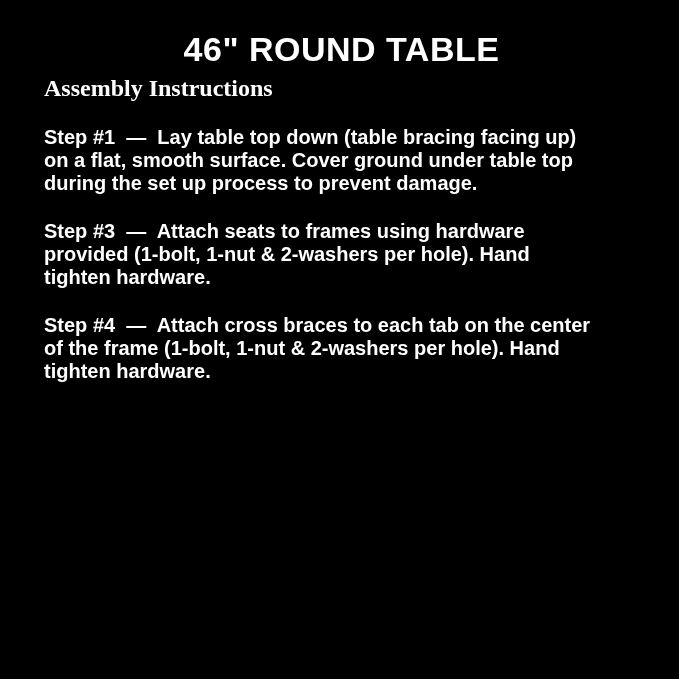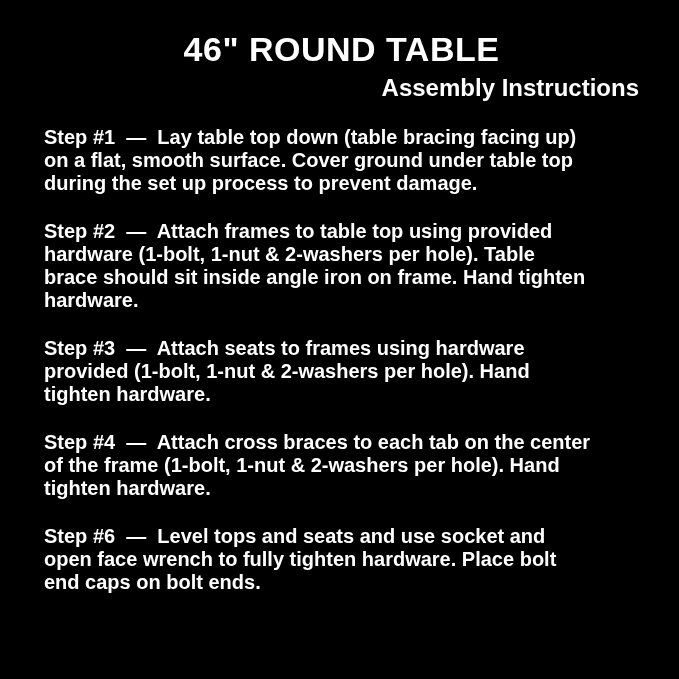--- a/index.html
+++ b/index.html
@@ -24,45 +24,39 @@
   .page-title {
     font-size: 34px;
     line-height: 38px;
     text-align: center;
     margin: 0 0 6px 0;
     letter-spacing: 0.5px;
   }
   .page-subtitle {
     font-size: 24px;
     line-height: 28px;
-    text-align: right;
+    text-align: left;
     margin: 0 0 24px 0;
+    font-family: Liberation Serif, serif;
   }
   .step {
     font-size: 20px;
     line-height: 23px;
     margin: 8px 0 25px 0;
     white-space: pre-wrap;
   }
 </style>
 </head>
 <body>
 
 <div class="card">
   <h1 class="page-title">46" ROUND TABLE</h1>
   <h2 class="page-subtitle">Assembly Instructions</h2>
   <p class="step">Step #1  —  Lay table top down (table bracing facing up)
 on a flat, smooth surface. Cover ground under table top
 during the set up process to prevent damage.</p>
-  <p class="step">Step #2  —  Attach frames to table top using provided
-hardware (1-bolt, 1-nut &amp; 2-washers per hole). Table
-brace should sit inside angle iron on frame. Hand tighten
-hardware.</p>
   <p class="step">Step #3  —  Attach seats to frames using hardware
 provided (1-bolt, 1-nut &amp; 2-washers per hole). Hand
 tighten hardware.</p>
   <p class="step">Step #4  —  Attach cross braces to each tab on the center
 of the frame (1-bolt, 1-nut &amp; 2-washers per hole). Hand
 tighten hardware.</p>
-  <p class="step">Step #6  —  Level tops and seats and use socket and
-open face wrench to fully tighten hardware. Place bolt
-end caps on bolt ends.</p>
 </div>
 
 </body></html>

